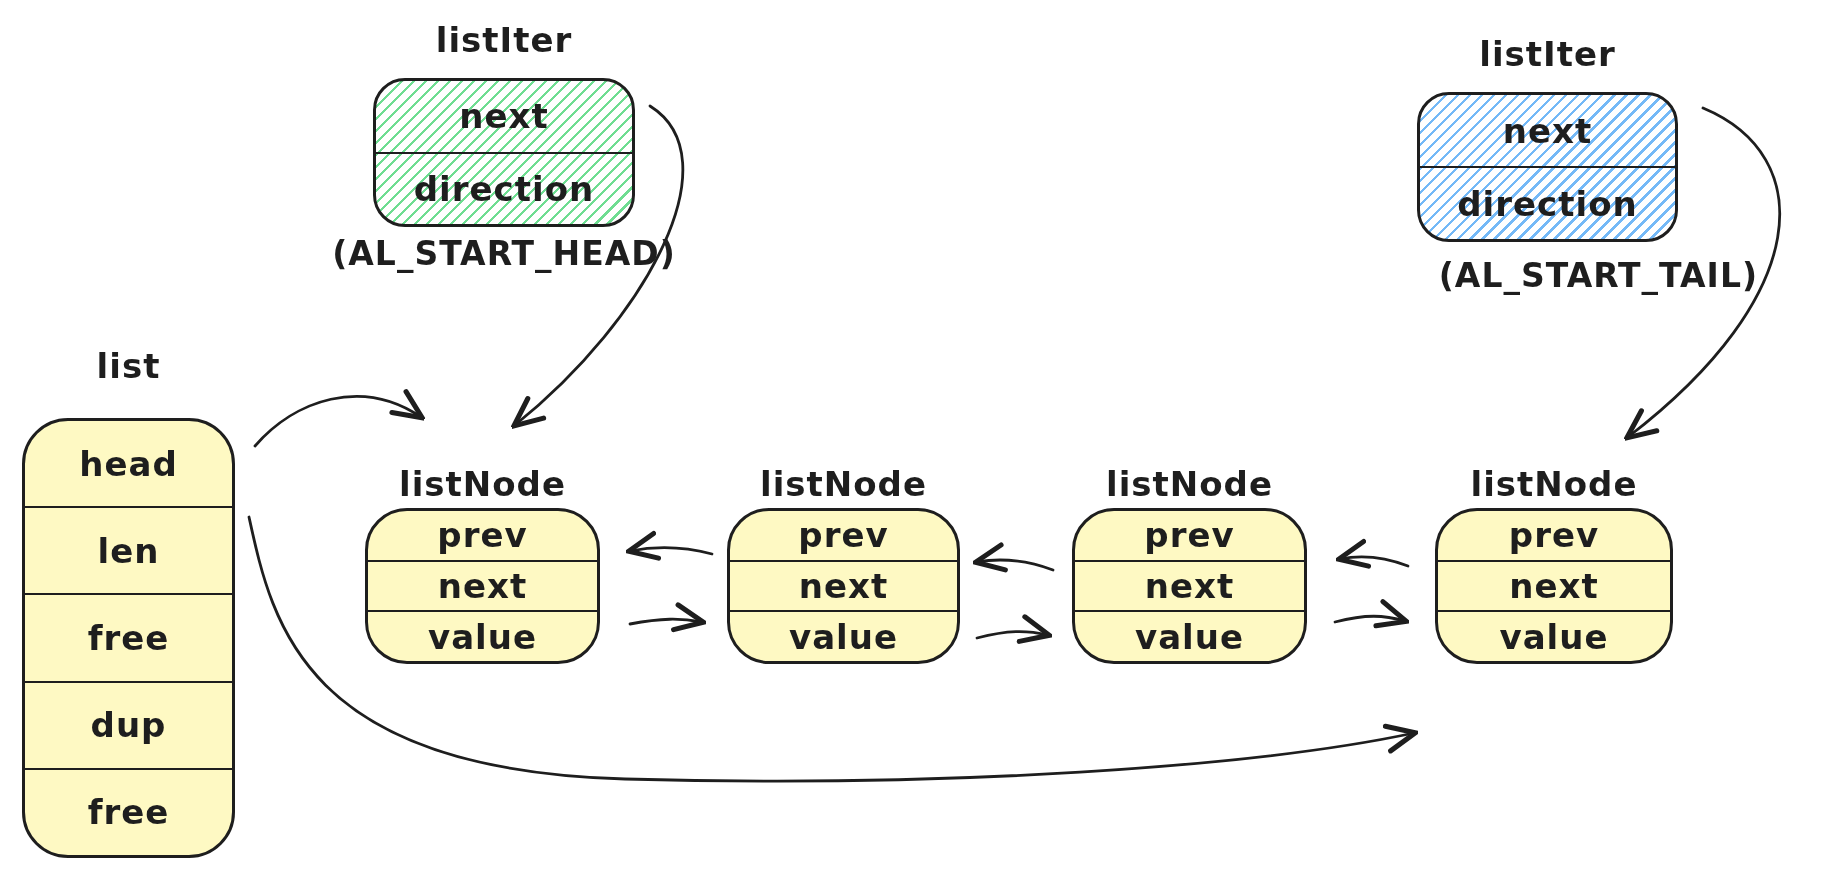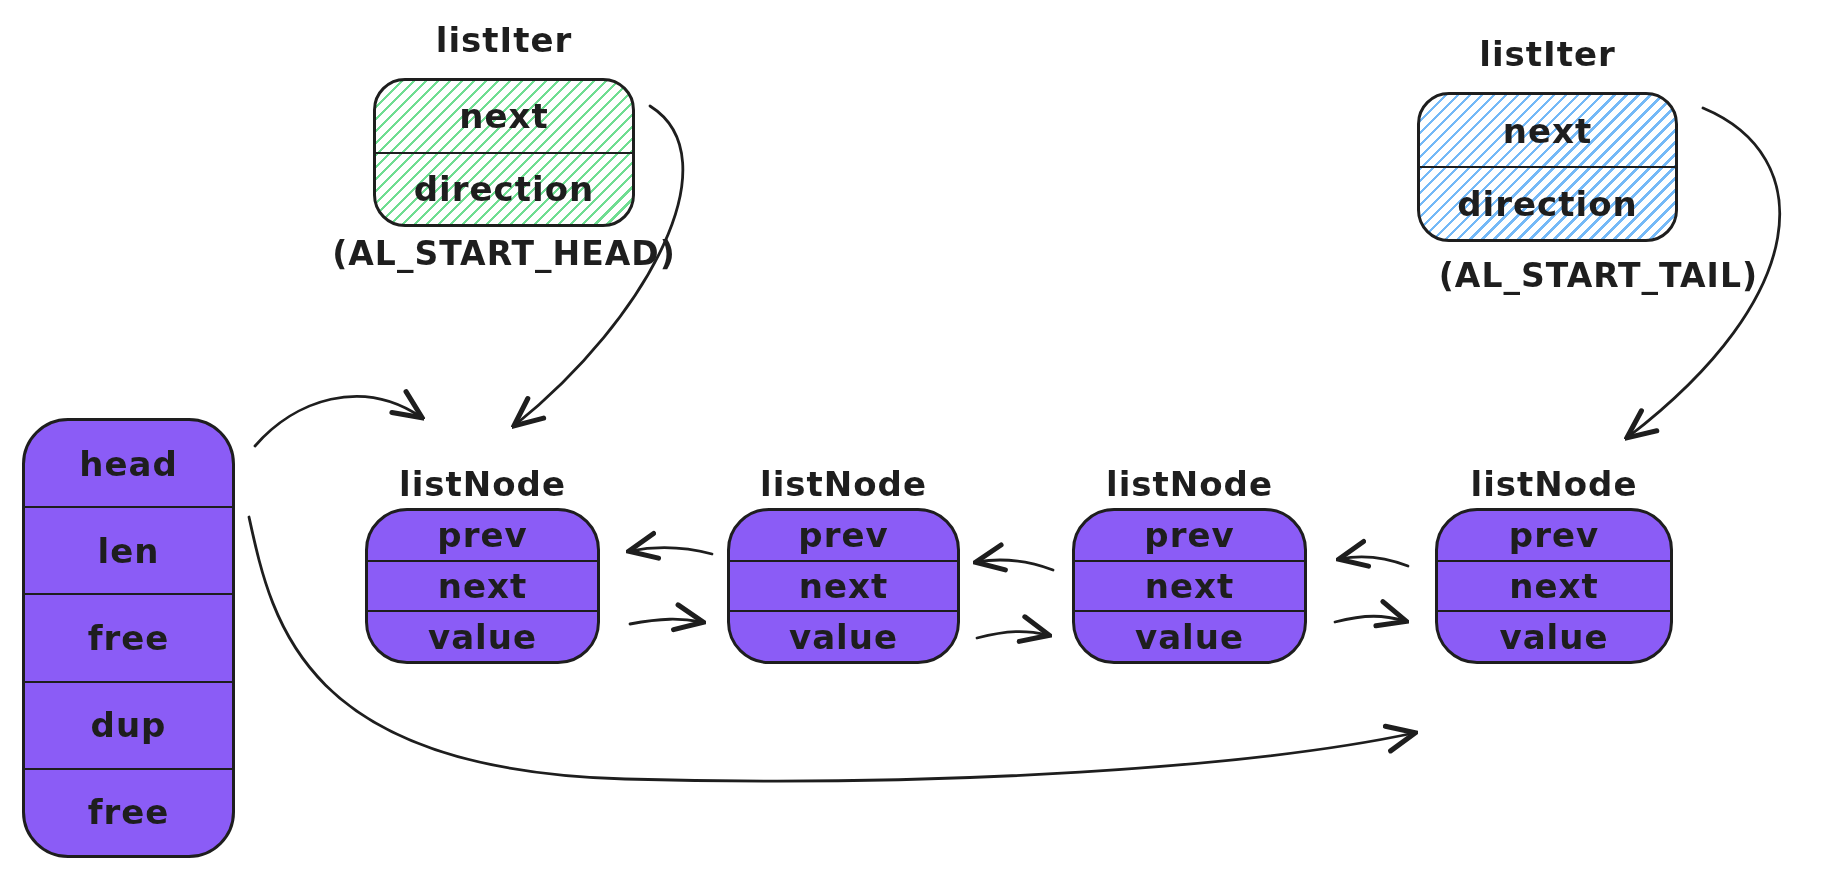--- a/index.html
+++ b/index.html
@@ -19,21 +19,21 @@
   .struct-title{
     position:absolute;text-align:center;font-size:34px;font-weight:700;letter-spacing:1px;
     white-space:nowrap;
   }
   .caption{
     position:absolute;text-align:center;font-size:33px;font-weight:700;letter-spacing:1px;
     white-space:nowrap;
   }
   .struct-box{
     position:absolute;display:flex;flex-direction:column;
-    border:3.2px solid var(--stroke);background:#8b5cf6;box-sizing:border-box;
+    border:3.2px solid var(--stroke);background:#fef9c3;box-sizing:border-box;
   }
   .struct-box .row{
     flex:1;display:flex;align-items:center;justify-content:center;
     font-size:34px;font-weight:700;letter-spacing:1px;
   }
   .struct-box .row + .row{border-top:2.6px solid var(--stroke);}
 
   
   #list-box{left:22px;top:418px;width:213px;height:440px;border-radius:46px;}
   #list-title{left:22px;top:346px;width:213px;}
@@ -92,20 +92,21 @@
     <path class="arrow" d="M712,554 C682,546 655,546 630,551" marker-end="url(#ah)"></path>
     <path class="arrow" d="M630,624 C662,618 680,618 702,622" marker-end="url(#ah)"></path>
 
     <path class="arrow" d="M1053,570 C1026,560 1000,558 977,562" marker-end="url(#ah)"></path>
     <path class="arrow" d="M977,638 C1008,630 1026,630 1048,635" marker-end="url(#ah)"></path>
 
     <path class="arrow" d="M1408,566 C1382,556 1360,555 1340,559" marker-end="url(#ah)"></path>
     <path class="arrow" d="M1335,622 C1366,614 1384,615 1405,621" marker-end="url(#ah)"></path>
   </svg>
 
+  <div class="struct-title" id="list-title">list</div>
   <div class="struct-box" id="list-box">
     <div class="row">head</div>
     <div class="row">len</div>
     <div class="row">free</div>
     <div class="row">dup</div>
     <div class="row">free</div>
   </div>
 
   <div class="struct-title" id="head-iter-title">listIter</div>
   <div class="struct-box iter-box" id="head-iter-box">

